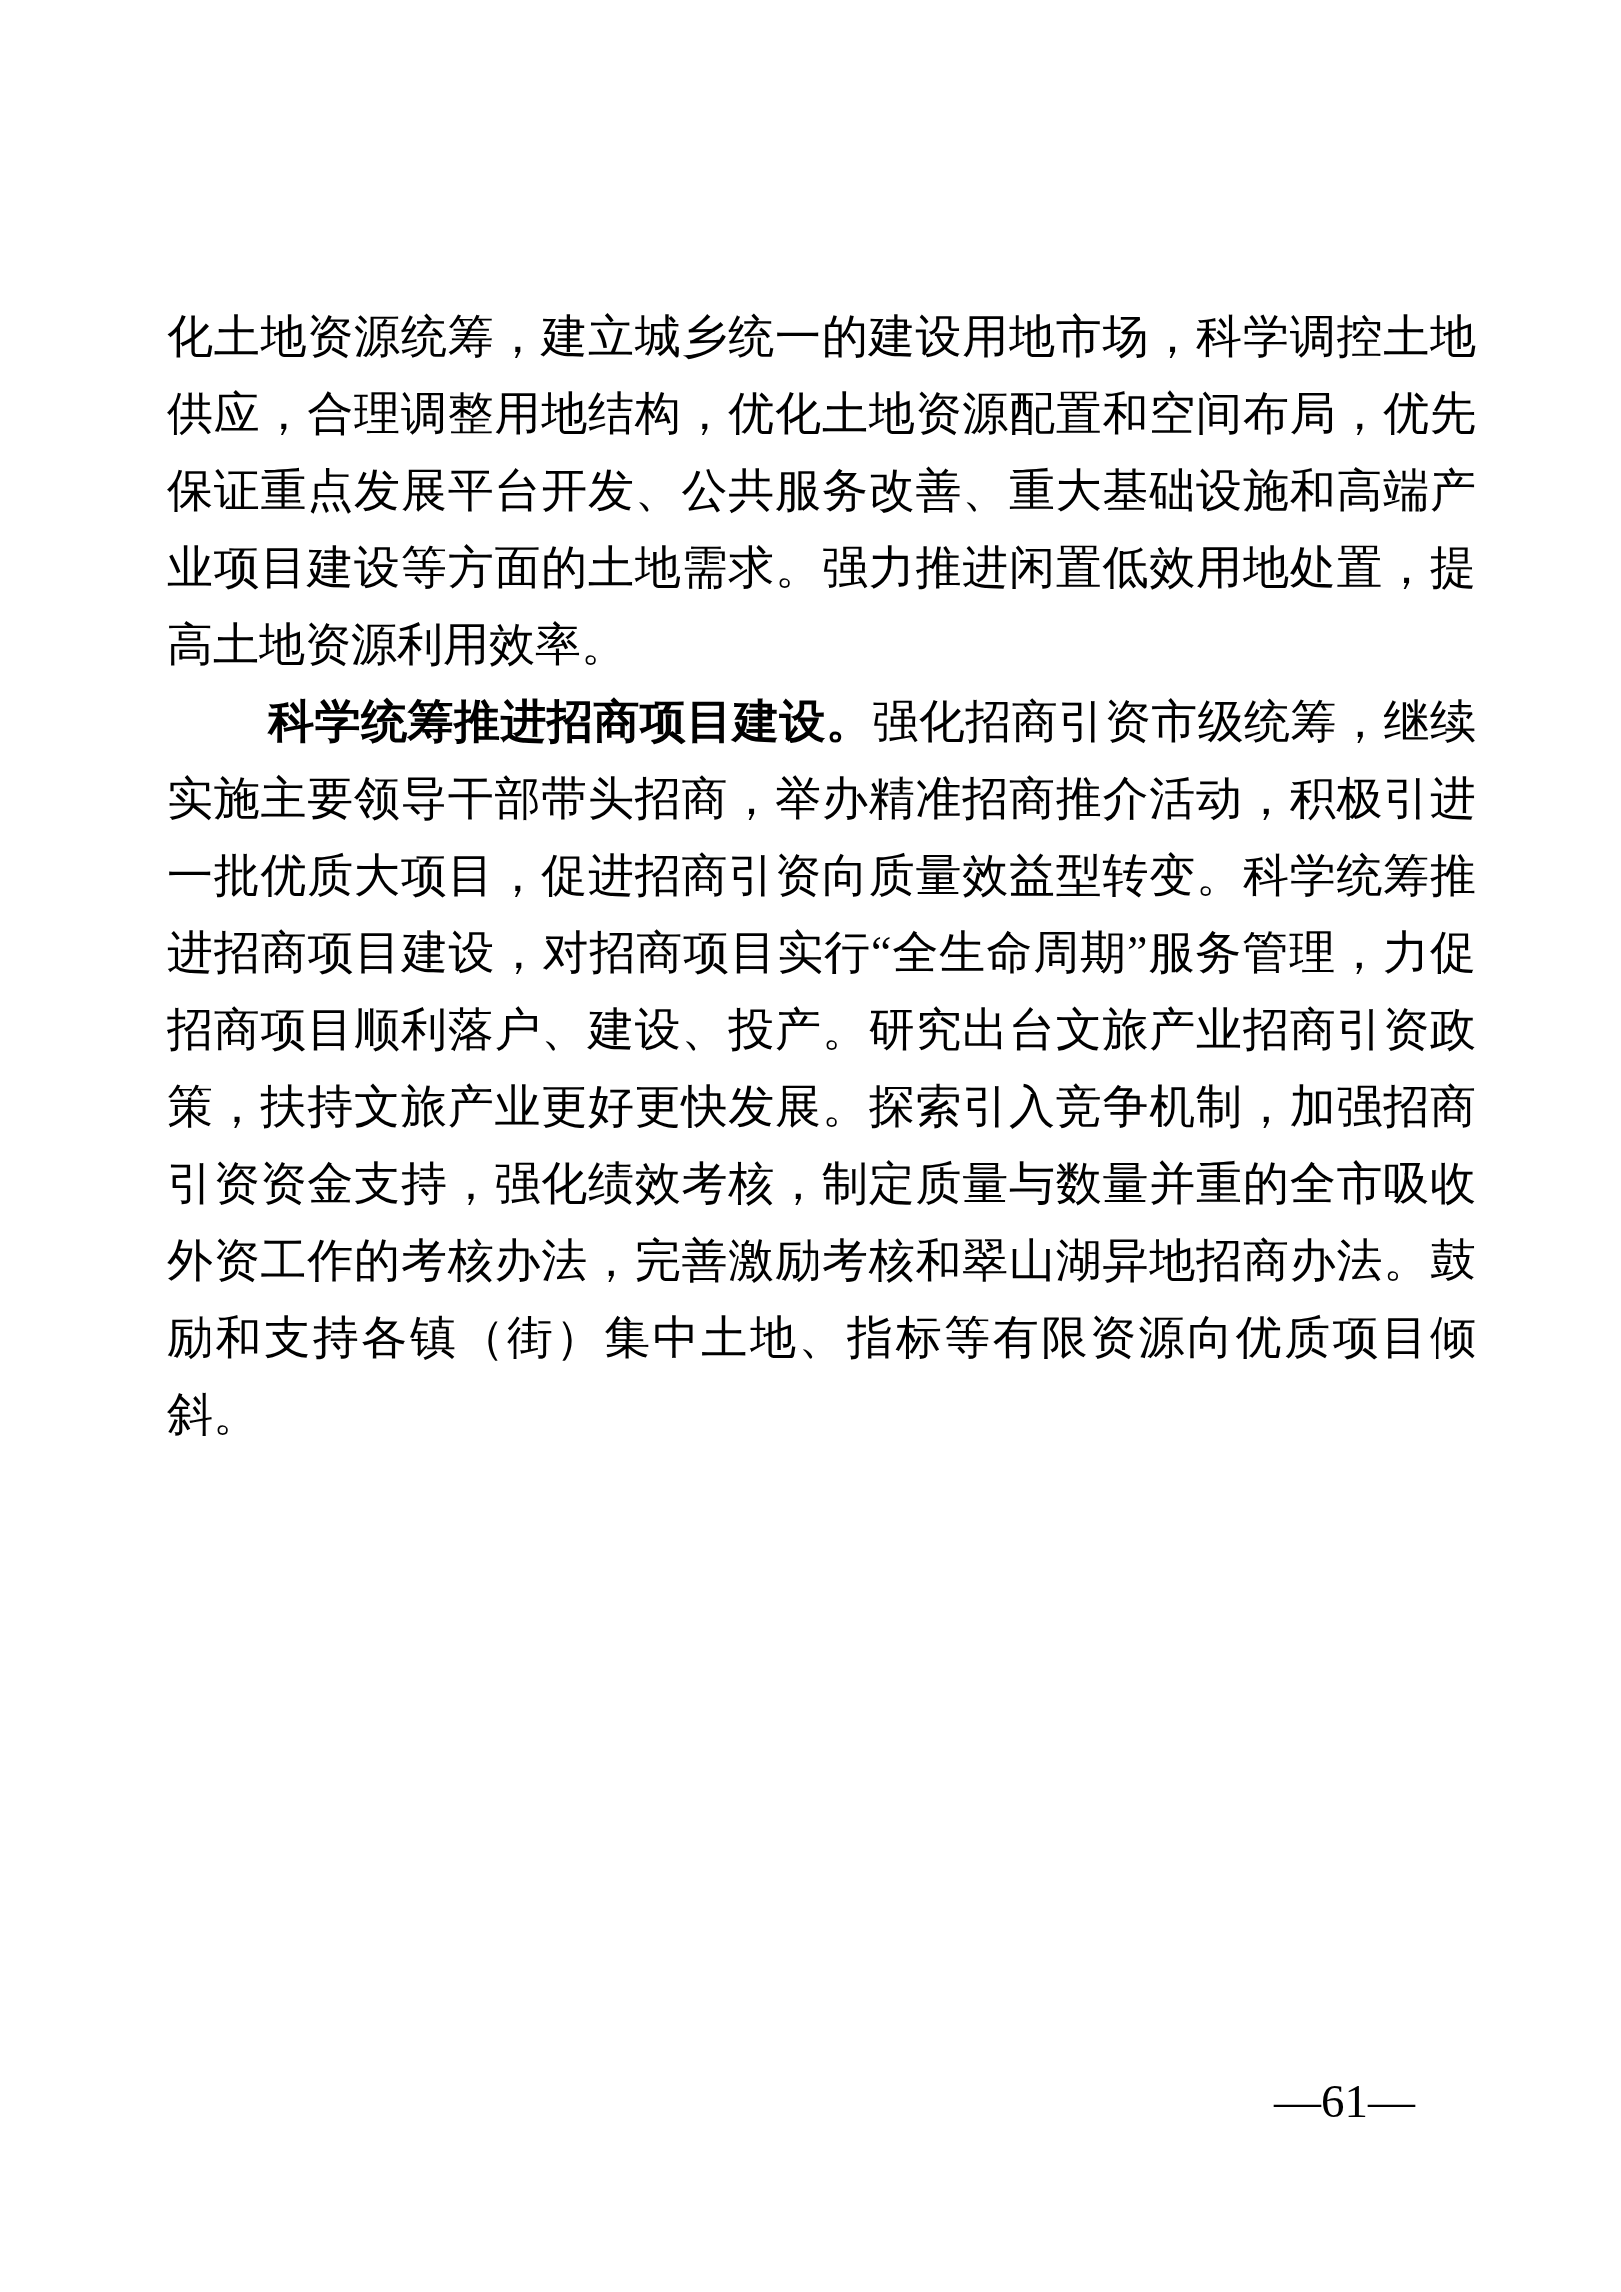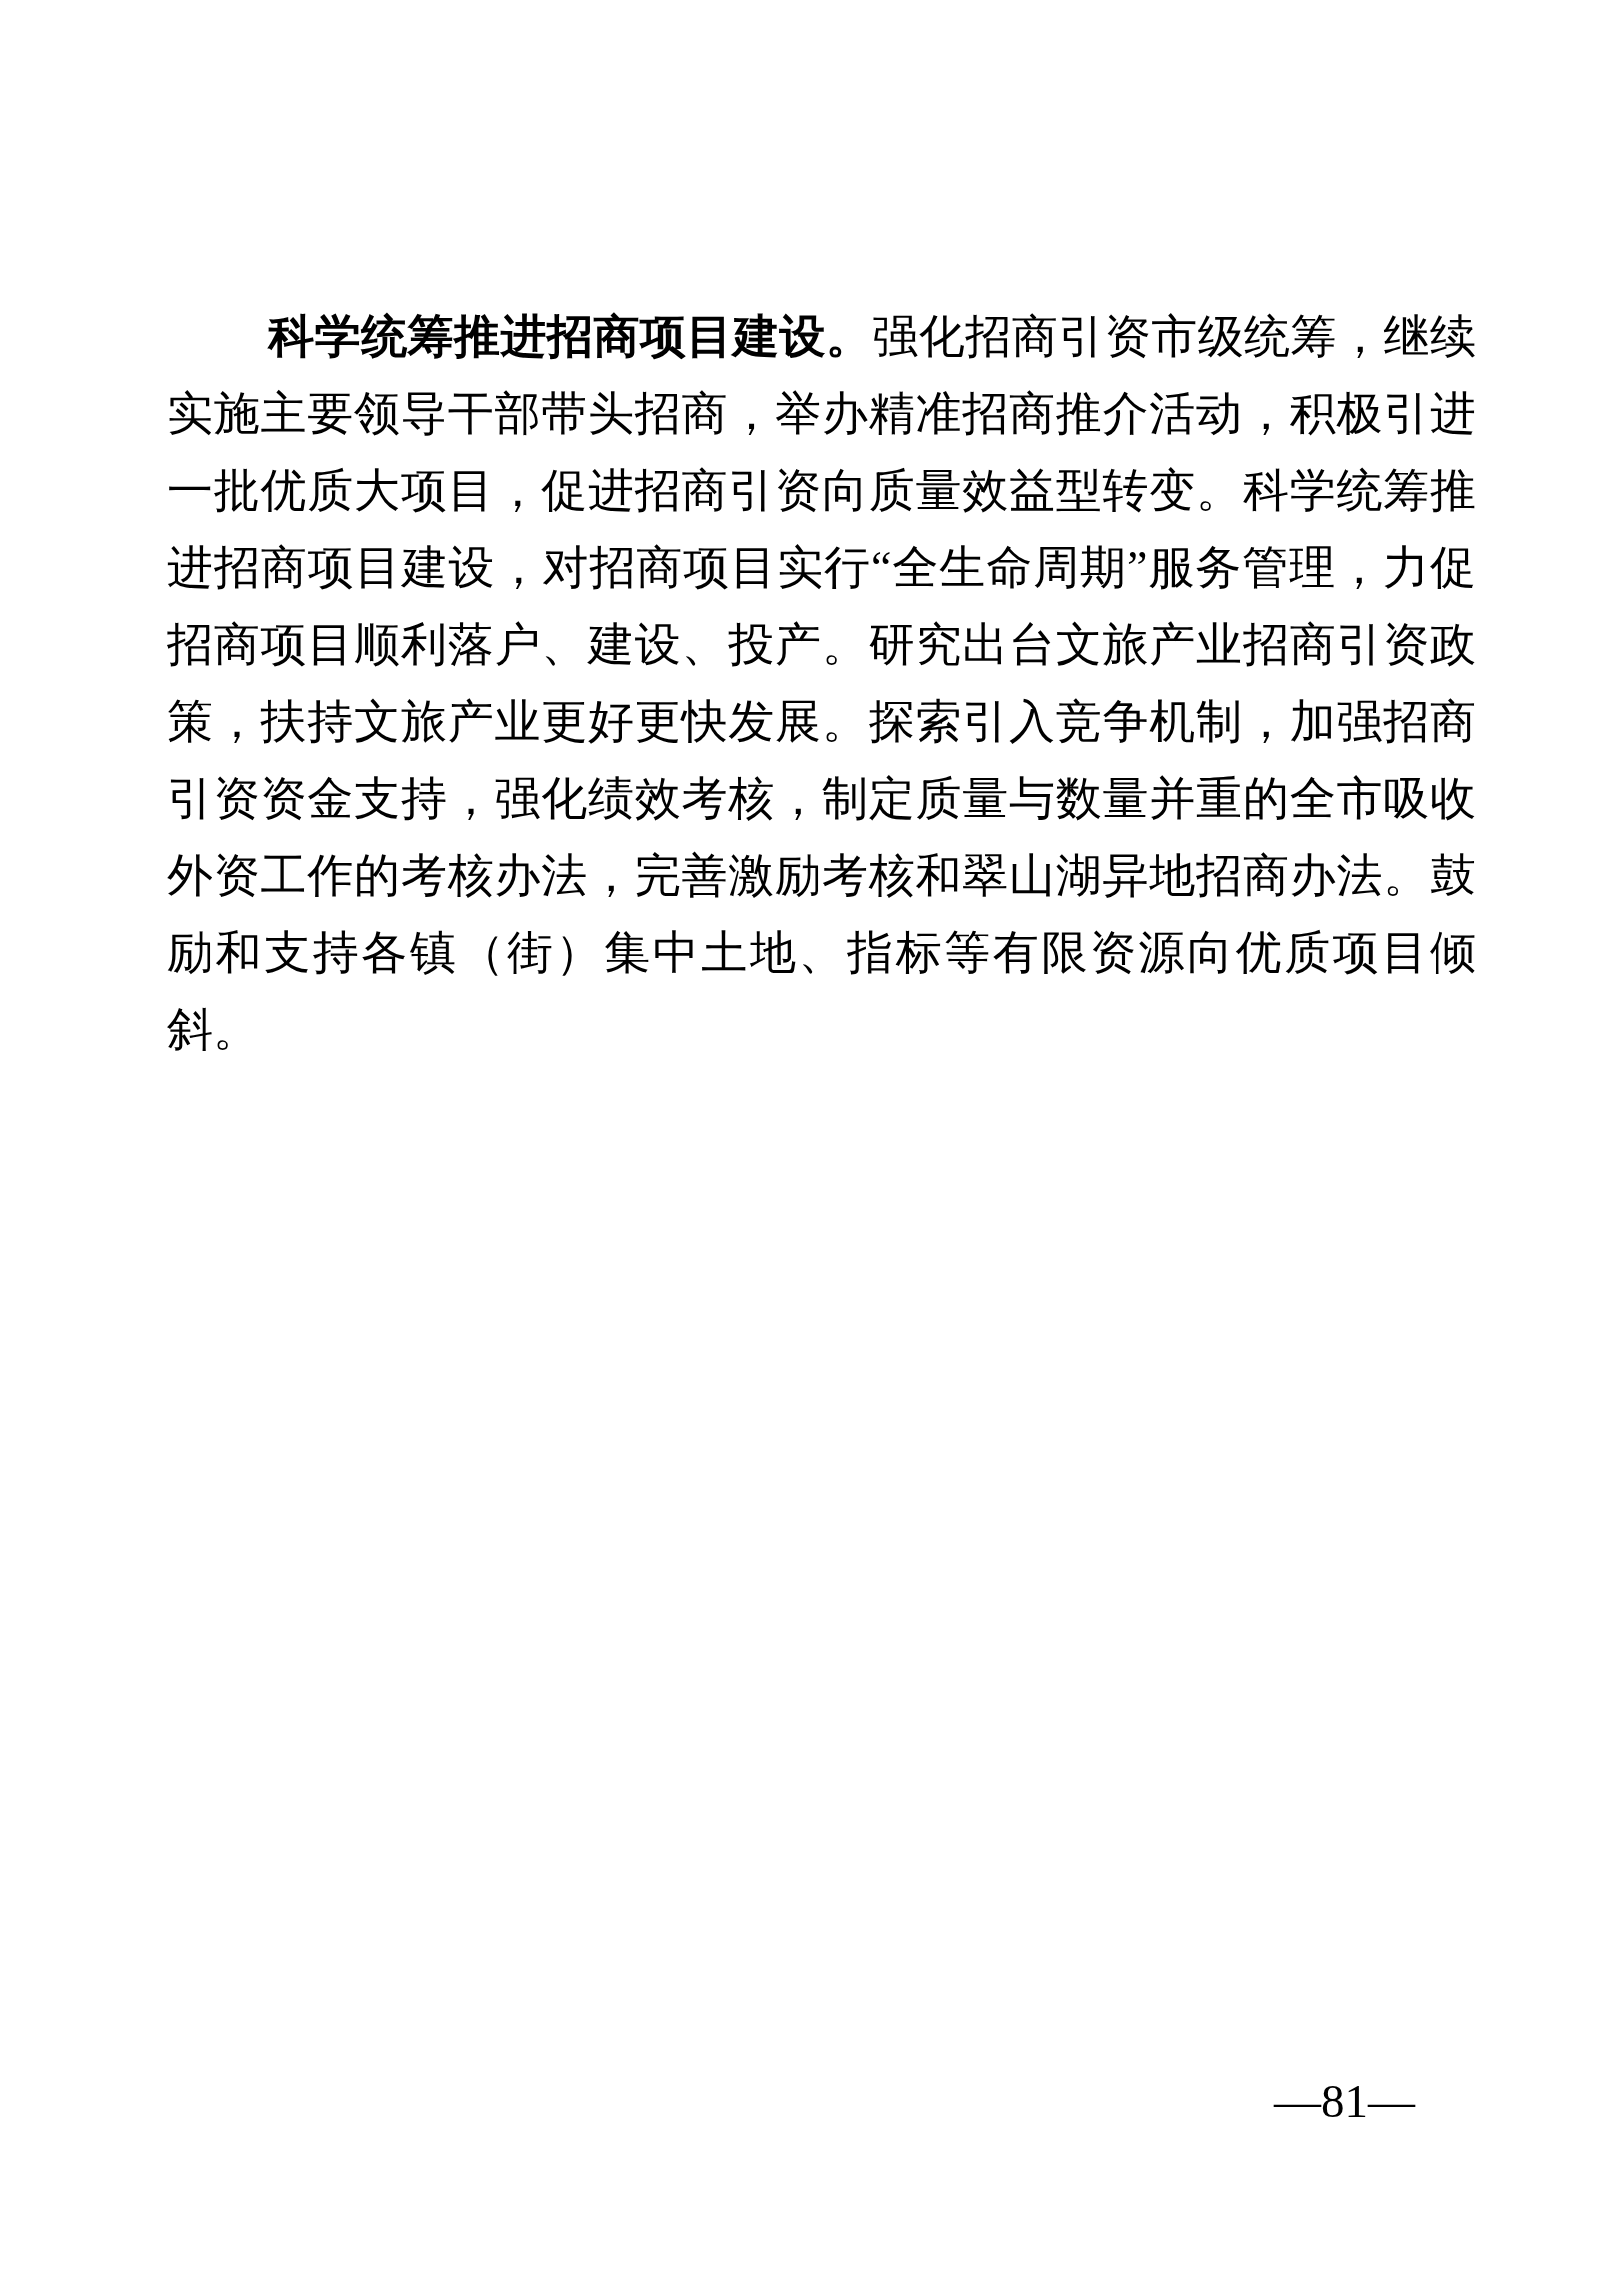--- a/index.html
+++ b/index.html
@@ -49,22 +49,23 @@
     color: #000000;
   }
 </style>
 </head>
 <body>
 
 <div class="page">
 
   <main class="text-block">
 
+    <p class="para"><span class="lead"></span><span>化土地资源统筹，建立城乡统一的建设用地市场，科学调控土地供应，合理调整用地结构，优化土地资源配置和空间布局，优先保证重点发展平台开发、公共服务改善、重大基础设施和高端产业项目建设等方面的土地需求。强力推进闲置低效用地处置，提高土地资源利用效率。</span></p>
 
     <p class="para indent"><span class="lead">科学统筹推进招商项目建设。</span><span>强化招商引资市级统筹，继续实施主要领导干部带头招商，举办精准招商推介活动，积极引进一批优质大项目，促进招商引资向质量效益型转变。科学统筹推进招商项目建设，对招商项目实行“全生命周期”服务管理，力促招商项目顺利落户、建设、投产。研究出台文旅产业招商引资政策，扶持文旅产业更好更快发展。探索引入竞争机制，加强招商引资资金支持，强化绩效考核，制定质量与数量并重的全市吸收外资工作的考核办法，完善激励考核和翠山湖异地招商办法。鼓励和支持各镇（街）集中土地、指标等有限资源向优质项目倾斜。</span></p>
 
 
   </main>
 
-  <div class="page-number">—81—</div>
+  <div class="page-number">—61—</div>
 
 </div>
 
 
 </body></html>

